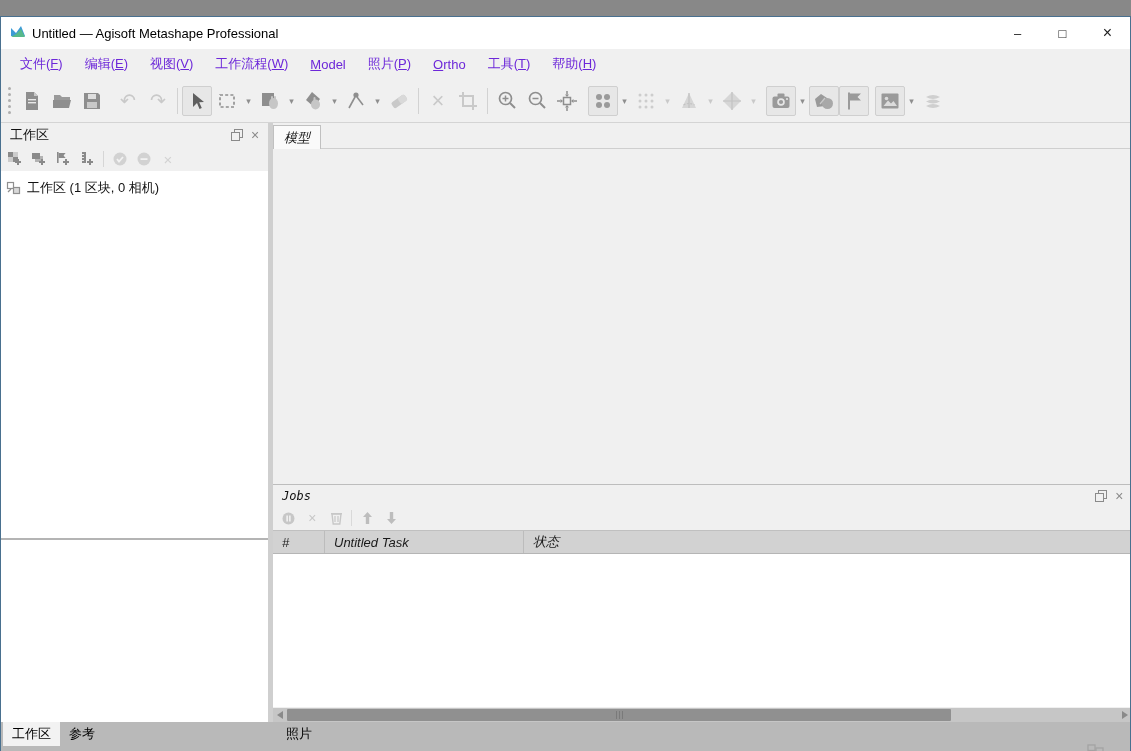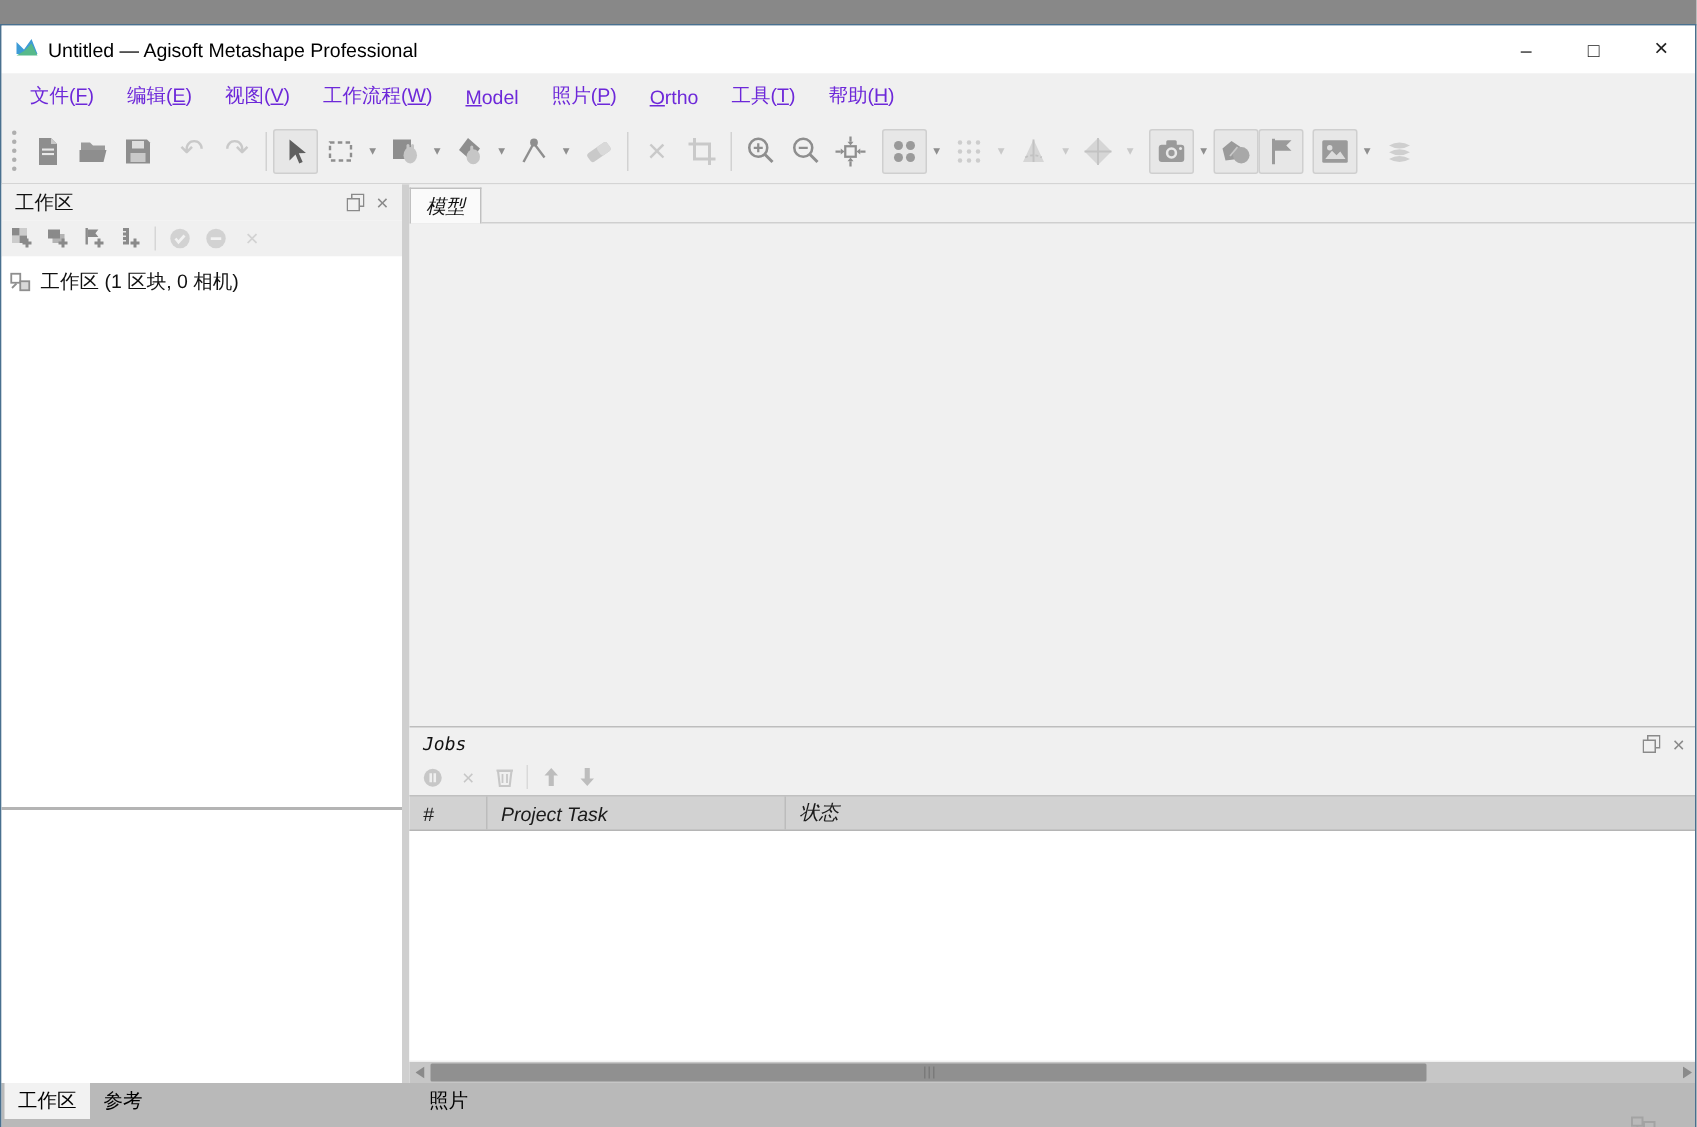--- a/index.html
+++ b/index.html
@@ -474,21 +474,21 @@
             </svg>
         </div>
         <div class="jbtn">
           <svg width="13" height="14" viewBox="0 0 13 14">
               <path d="M6.5 13 L11 8 H8.2 V1 H4.8 V8 H2 Z" fill="#bdbdbd"></path>
             </svg>
         </div>
       </div>
       <div class="jobs-header">
         <div class="jcol c0">#</div>
-        <div class="jcol c2">Project Task</div>
+        <div class="jcol c2">Untitled Task</div>
         <div class="jcol c3">状态</div>
       </div>
       <div class="jobs-body"></div>
     </div>
 
     <div class="hscroll">
       <div class="hs-arrow">
         <svg width="6" height="8" viewBox="0 0 6 8">
             <path d="M6 0 L0 4 L6 8 Z" fill="#8a8a8a"></path>
           </svg>

